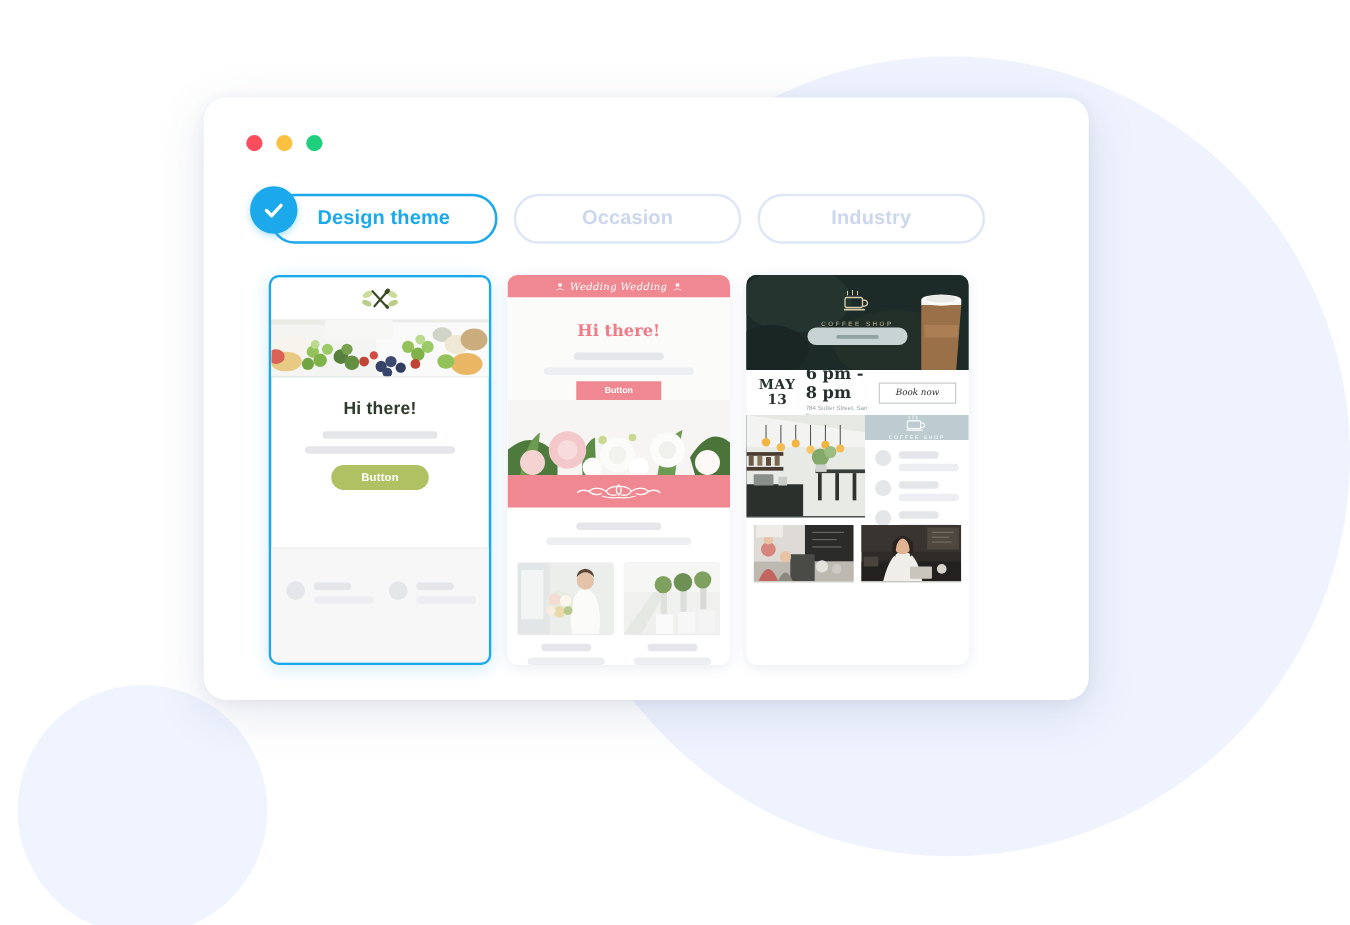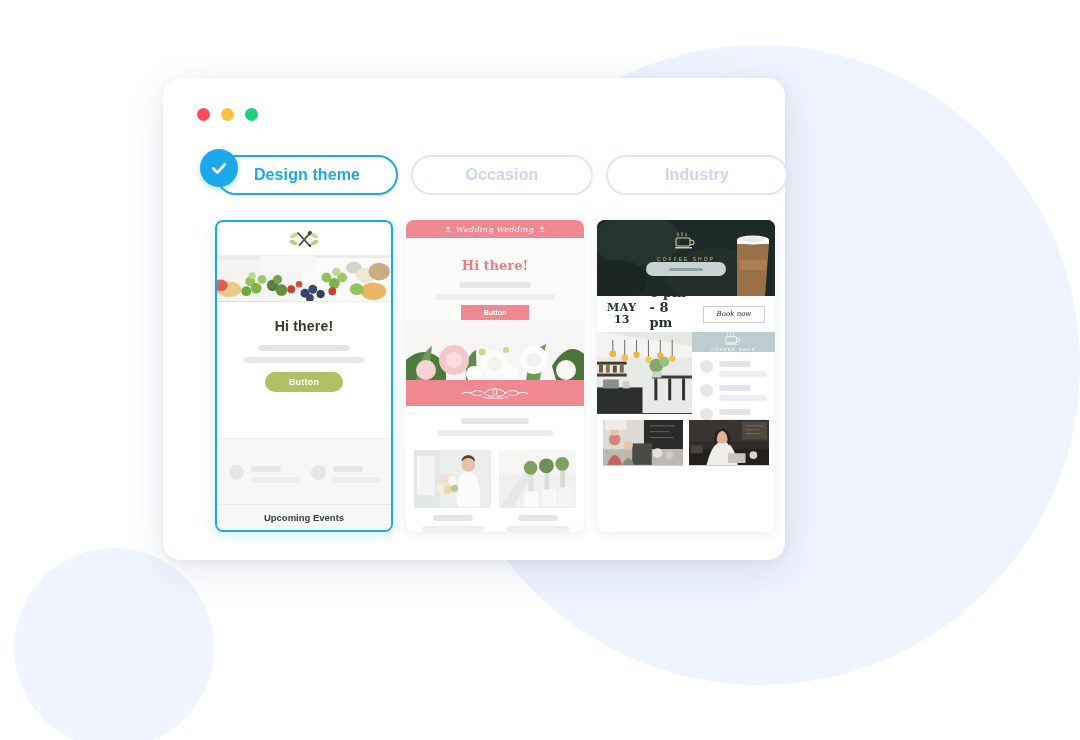--- a/index.html
+++ b/index.html
@@ -19,21 +19,21 @@
   }
   .blob-small {
     position: absolute; left: 14px; top: 548px;
     width: 200px; height: 200px; border-radius: 50%;
     background: #eff4fe;
   }
 
   
   .window {
     position: absolute; left: 163px; top: 78px;
-    width: 622px; height: 482px;
+    width: 708px; height: 482px;
     background: #ffffff;
     border-radius: 18px;
     box-shadow: 0 10px 40px rgba(60,80,130,.13), 0 2px 10px rgba(60,80,130,.07);
   }
   .dots { position: absolute; left: 34px; top: 30px; display: flex; gap: 11px; }
   .dot { width: 13px; height: 13px; border-radius: 50%; }
   .dot.red { background: #fc4c5d; }
   .dot.amber { background: #fdc140; }
   .dot.green { background: #1ed07e; }
 
@@ -136,21 +136,21 @@
 
   
   .c3-hero { height: 76px; position: relative; overflow: hidden; background: #1f2f2c; }
   .c3-logo { position: absolute; left: 0; right: 0; top: 12px; text-align: center;
              color: #d8c9a8; }
   .c3-logo-txt { font-size: 5px; letter-spacing: 2px; margin-top: 2px; color:#cdbd9b; }
   .c3-pill { position: absolute; left: 50%; top: 42px; transform: translateX(-50%);
              width: 80px; height: 14px; border-radius: 7px; background: #c8d4d4;
              display:flex; align-items:center; justify-content:center; }
   .c3-pill .bar { width: 34px; height: 3px; background:#8fa3a3; }
-  .c3-event { height: 36px; display: flex; align-items: center; gap: 13px;
+  .c3-event { height: 36px; display: flex; align-items: center; gap: 8px;
               padding: 0 10px; background: #fff; }
   .c3-date { text-align: center; font-family: "DejaVu Serif", serif;
              color: #26302e; line-height: 1.05; }
   .c3-date .m { font-size: 11px; font-weight: bold; letter-spacing: .5px; }
   .c3-date .d { font-size: 11px; font-weight: bold; }
   .c3-when { flex: 1; }
   .c3-when .t { font-size: 13px; font-weight: bold; color: #26302e;
                 font-family: "DejaVu Serif", serif; }
   .c3-when .a { font-size: 5px; color: #9aa3a1; margin-top: 2px; }
   .c3-book { width: 62px; height: 17px; border: 1px solid #c9cfcd; color: #26302e;
@@ -275,21 +275,20 @@
                 </span>
               </div>
               <div class="c1-foot-col">
                 <span class="circ"></span>
                 <span class="stack">
                   <span class="bar" style="width:30px"></span>
                   <span class="bar lt" style="width:48px"></span>
                 </span>
               </div>
             </div>
-            <div class="c1-events">Upcoming Events</div>
           </div>
         </div>
       </div>
 
       <div class="card">
         <div class="inner">
           <div class="c2-head">
             <svg width="8" height="8" viewBox="0 0 8 8">
               <circle cx="4" cy="3" r="1.6" fill="#fff" opacity=".85"></circle>
               <path d="M1 7 Q4 5 7 7" stroke="#fff" stroke-width=".7" fill="none" opacity=".8"></path>

